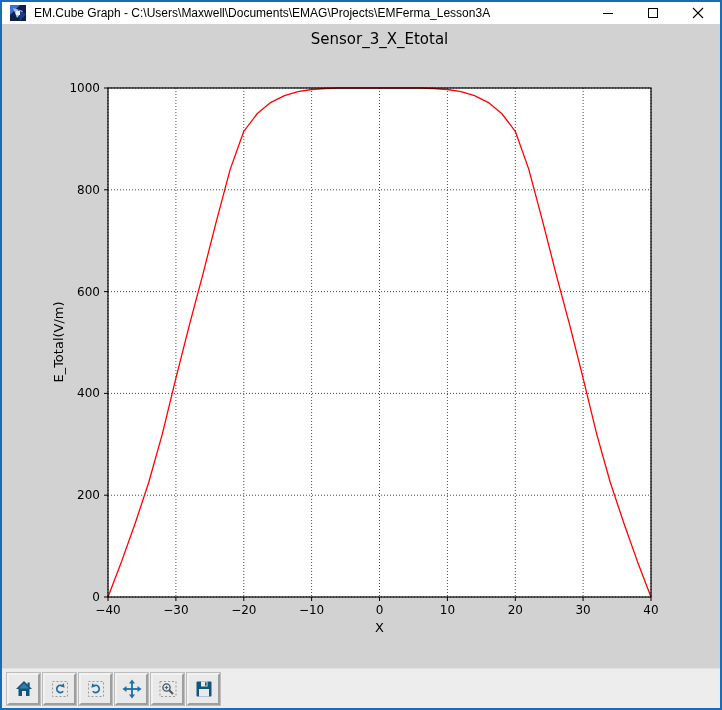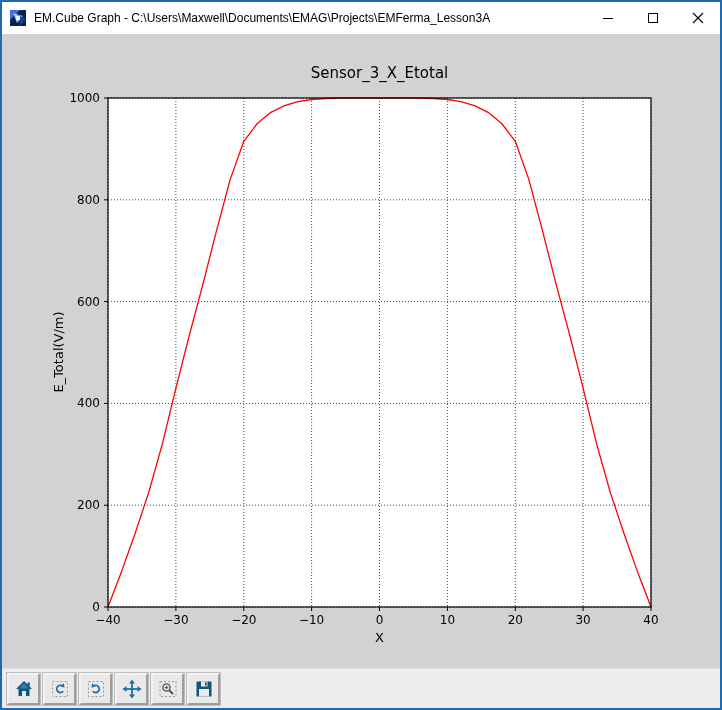--- a/index.html
+++ b/index.html
@@ -5,36 +5,36 @@
   * { margin:0; padding:0; box-sizing:border-box; }
   html,body { width:722px; height:710px; overflow:hidden; background:#fff; }
   .window {
     position:relative; width:722px; height:710px;
     border:2px solid #1c6cb5; background:#d2d2d2;
     font-family:"Liberation Sans", sans-serif;
     display:flex; flex-direction:column;
   }
   
   .titlebar {
-    height:32px; background:#ffffff; display:flex; align-items:center; flex:0 0 auto;justify-content:space-between;
+    height:22px; background:#ffffff; display:flex; align-items:center; flex:0 0 auto;justify-content:space-between;
   }
   .app-icon { width:16px; height:16px; margin-left:8px; flex:0 0 auto; }
   .title-text {
     margin-left:8px; font-size:12px; color:#000; white-space:nowrap;
     flex:1 1 auto; overflow:hidden;
   }
   .win-controls { display:flex; height:100%; flex:0 0 auto; }
   .win-btn {
     width:45px; height:100%; display:flex; align-items:center; justify-content:center;
     background:transparent; border:none; cursor:default;
   }
   
   .figure { position:relative; flex:1 1 auto; background:#d2d2d2; }
   .chart-title {
-    position:absolute; left:106px; top:30px; width:543px; text-align:center;
+    position:absolute; left:106px; top:6px; width:543px; text-align:center;
     font-family:"DejaVu Sans", sans-serif; font-size:15px; color:#000;
   }
   .ylabel {
     position:absolute; left:56px; top:318px;
     transform:translate(-50%,-50%) rotate(-90deg);
     font-family:"DejaVu Sans", sans-serif; font-size:13px; color:#000; white-space:nowrap;
   }
   .xlabel {
     position:absolute; left:106px; top:596px; width:543px; text-align:center;
     font-family:"DejaVu Sans", sans-serif; font-size:13px; color:#000;

